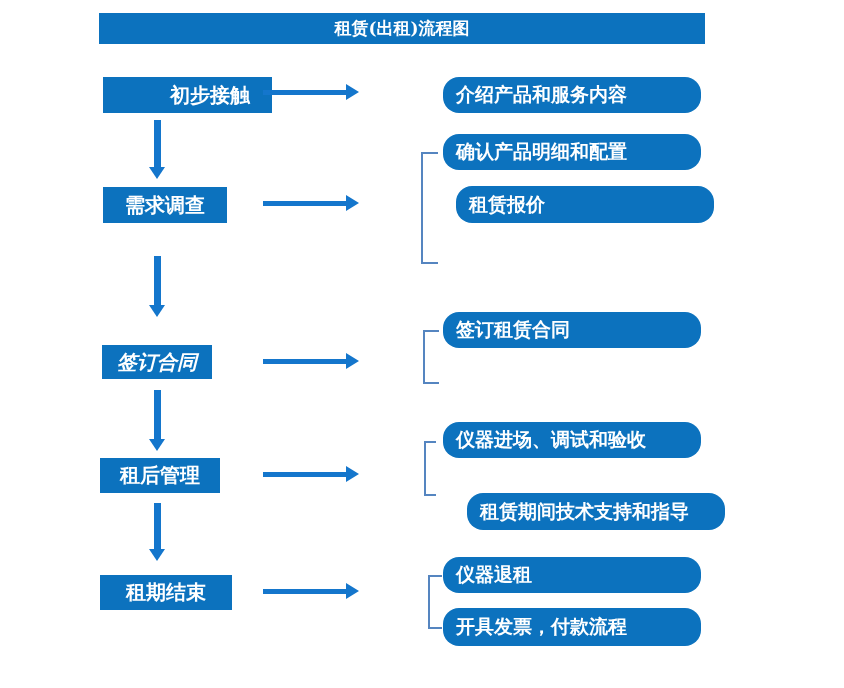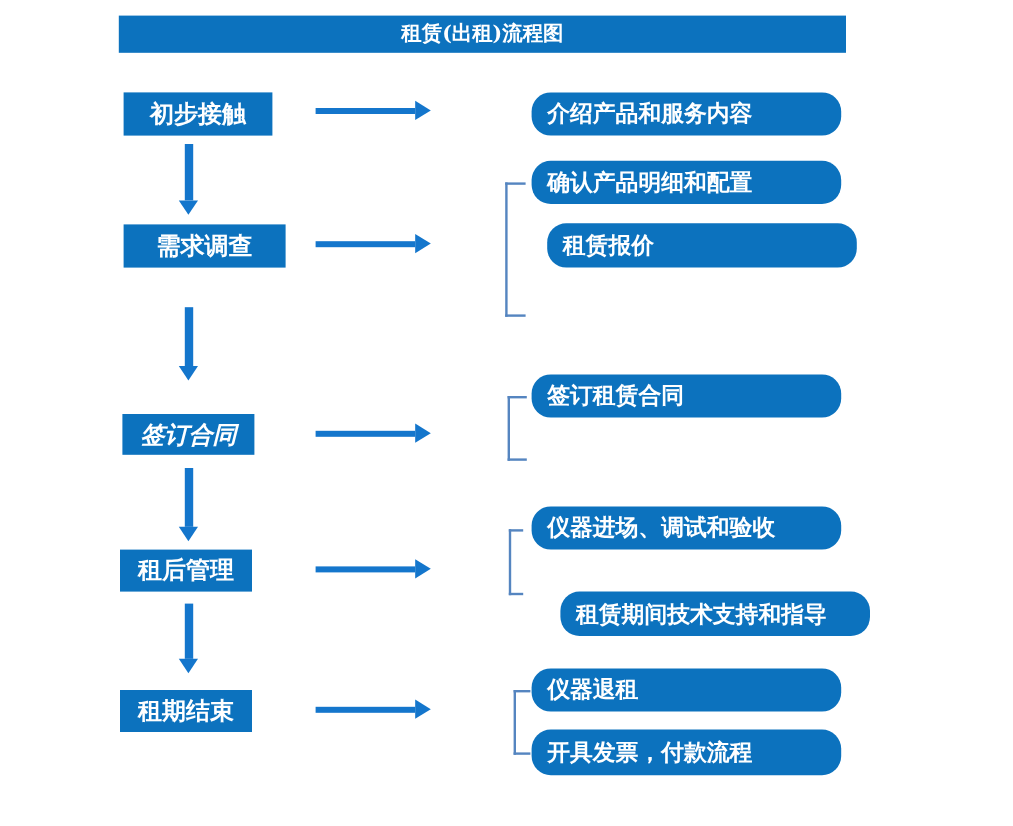--- a/index.html
+++ b/index.html
@@ -92,25 +92,25 @@
     background: transparent;
   }
 </style>
 </head>
 <body>
 
 <div class="canvas">
 
   <div class="title-bar">租赁(出租)流程图</div>
 
-  <div class="node" style="left:103px; top:77px;  width:124px; height:36px;">初步接触</div>
-  <div class="node" style="left:103px; top:187px; width:135px; height:36px;">需求调查</div>
+  <div class="node" style="left:103px; top:77px;  width:124px; height:36px;padding-left:45px;">初步接触</div>
+  <div class="node" style="left:103px; top:187px; width:124px; height:36px;">需求调查</div>
   <div class="node" style="left:102px; top:345px; width:110px; height:34px;font-style:italic;">签订合同</div>
-  <div class="node" style="left:100px; top:458px; width:110px; height:35px;">租后管理</div>
-  <div class="node" style="left:100px; top:575px; width:110px; height:35px;text-align:center;">租期结束</div>
+  <div class="node" style="left:100px; top:458px; width:120px; height:35px;">租后管理</div>
+  <div class="node" style="left:100px; top:575px; width:132px; height:35px;text-align:center;">租期结束</div>
 
   <div class="v-arrow" style="top:120px; height:47px;"></div>
   <div class="v-arrow" style="top:256px; height:49px;"></div>
   <div class="v-arrow" style="top:390px; height:49px;"></div>
   <div class="v-arrow" style="top:503px; height:46px;"></div>
 
   <div class="h-arrow" style="top:90px;"></div>
   <div class="h-arrow" style="top:201px;"></div>
   <div class="h-arrow" style="top:359px;"></div>
   <div class="h-arrow" style="top:472px;"></div>

